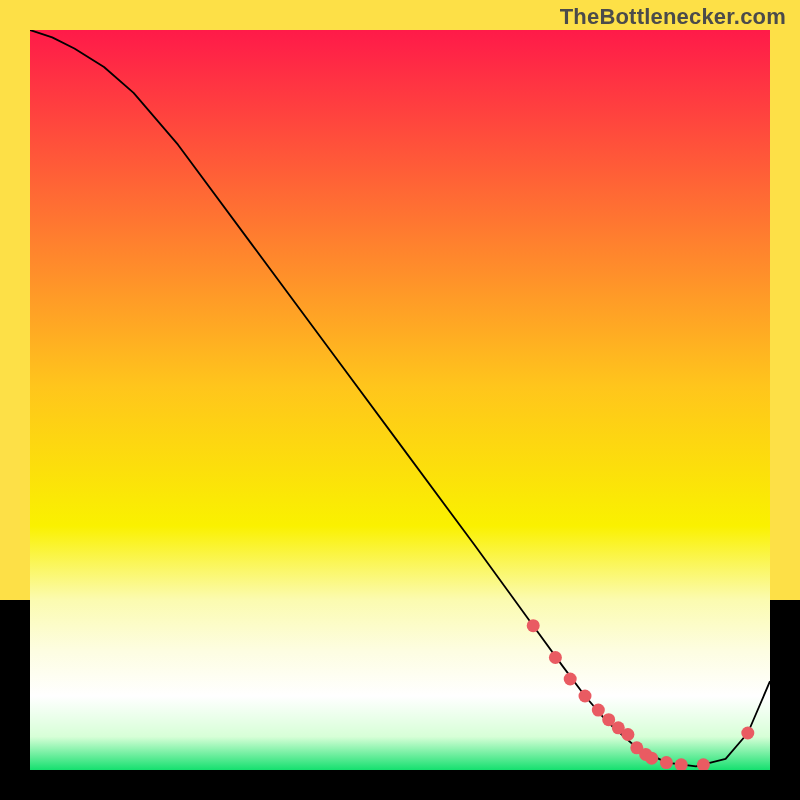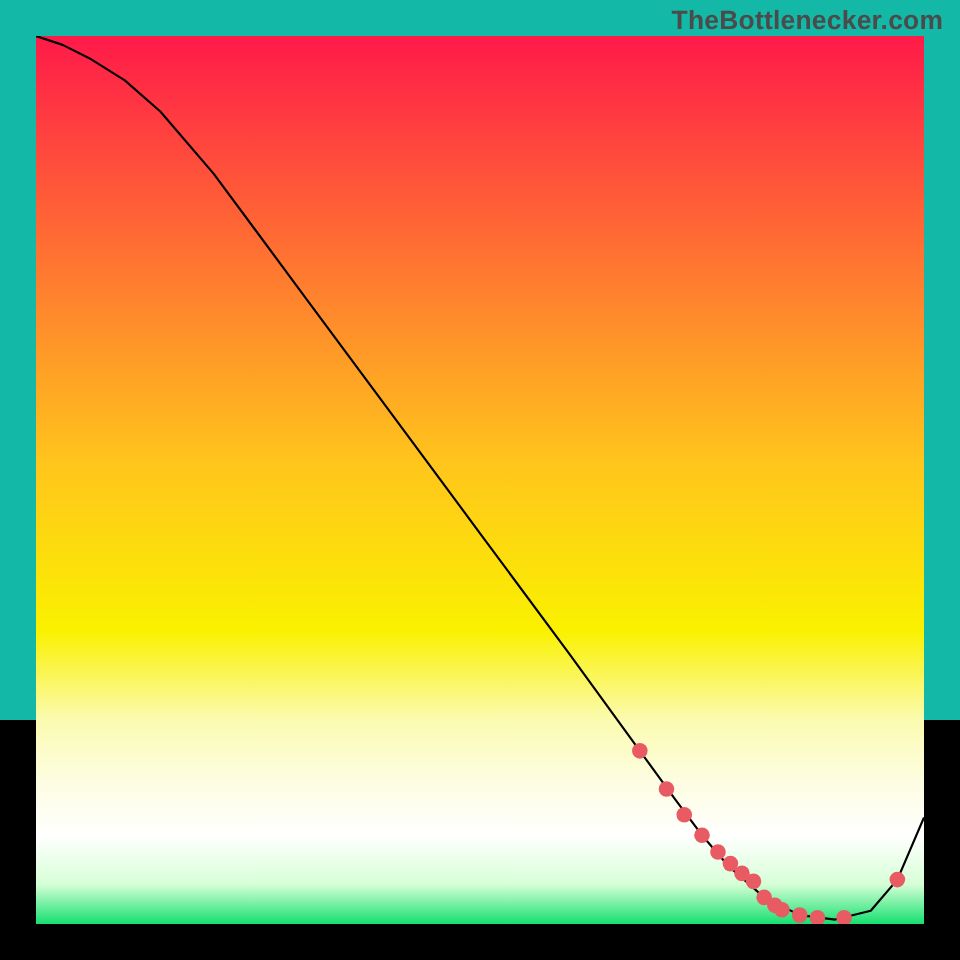--- a/index.html
+++ b/index.html
@@ -8,21 +8,21 @@
     width: 800px;
     height: 800px;
     background: #000;
     overflow: hidden;
     font-family: Arial, Helvetica, sans-serif;
   }
   .frame {
     position: relative;
     width: 800px;
     height: 600px;
-    background: #14b8a6;
+    background: #fde047;
   }
   .watermark {
     position: absolute;
     top: 4px;
     right: 14px;
     color: #4b4b4b;
     font-size: 22px;
     font-weight: 600;
     letter-spacing: 0.2px;
     user-select: none;

